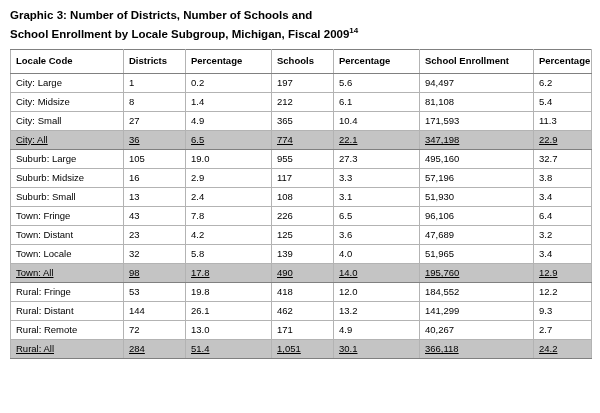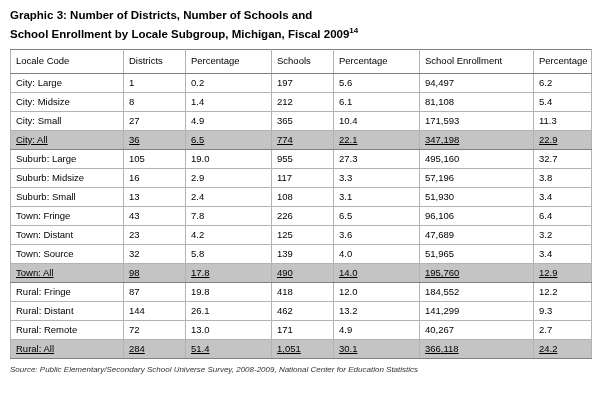--- a/index.html
+++ b/index.html
@@ -46,21 +46,21 @@
     text-align: left;
     line-height: 12px;
     font-weight: normal;
     color: #000;
     white-space: nowrap;
     overflow: hidden;
   }
   table.data thead th {
     border-bottom: 1px solid #808080;
     border-top: 1px solid #808080;
-    font-weight: normal;
+    font-weight: bold;
     background: #ffffff;
     height: 17px;
   }
   table.data tbody tr.shaded td {
     background: #c4c4c4;
   }
   table.data tbody tr.group-end td {
     border-bottom: 1px solid #808080;
     text-decoration: underline;
   }
@@ -186,40 +186,40 @@
         <tr>
           <td>Town: Distant</td>
           <td>23</td>
           <td>4.2</td>
           <td>125</td>
           <td>3.6</td>
           <td>47,689</td>
           <td>3.2</td>
         </tr>
         <tr>
-          <td>Town: Source</td>
+          <td>Town: Locale</td>
           <td>32</td>
           <td>5.8</td>
           <td>139</td>
           <td>4.0</td>
           <td>51,965</td>
           <td>3.4</td>
         </tr>
         <tr class="shaded group-end">
           <td>Town: All</td>
           <td>98</td>
           <td>17.8</td>
           <td>490</td>
           <td>14.0</td>
           <td>195,760</td>
           <td>12.9</td>
         </tr>
         <tr>
           <td>Rural: Fringe</td>
-          <td>87</td>
+          <td>53</td>
           <td>19.8</td>
           <td>418</td>
           <td>12.0</td>
           <td>184,552</td>
           <td>12.2</td>
         </tr>
         <tr>
           <td>Rural: Distant</td>
           <td>144</td>
           <td>26.1</td>
@@ -242,15 +242,14 @@
           <td>284</td>
           <td>51.4</td>
           <td>1,051</td>
           <td>30.1</td>
           <td>366,118</td>
           <td>24.2</td>
         </tr>
       </tbody>
   </table>
 
-  <div class="source">Source: Public Elementary/Secondary School Universe Survey, 2008-2009, National Center for Education Statistics</div>
 
 </div>
 
 </body></html>

